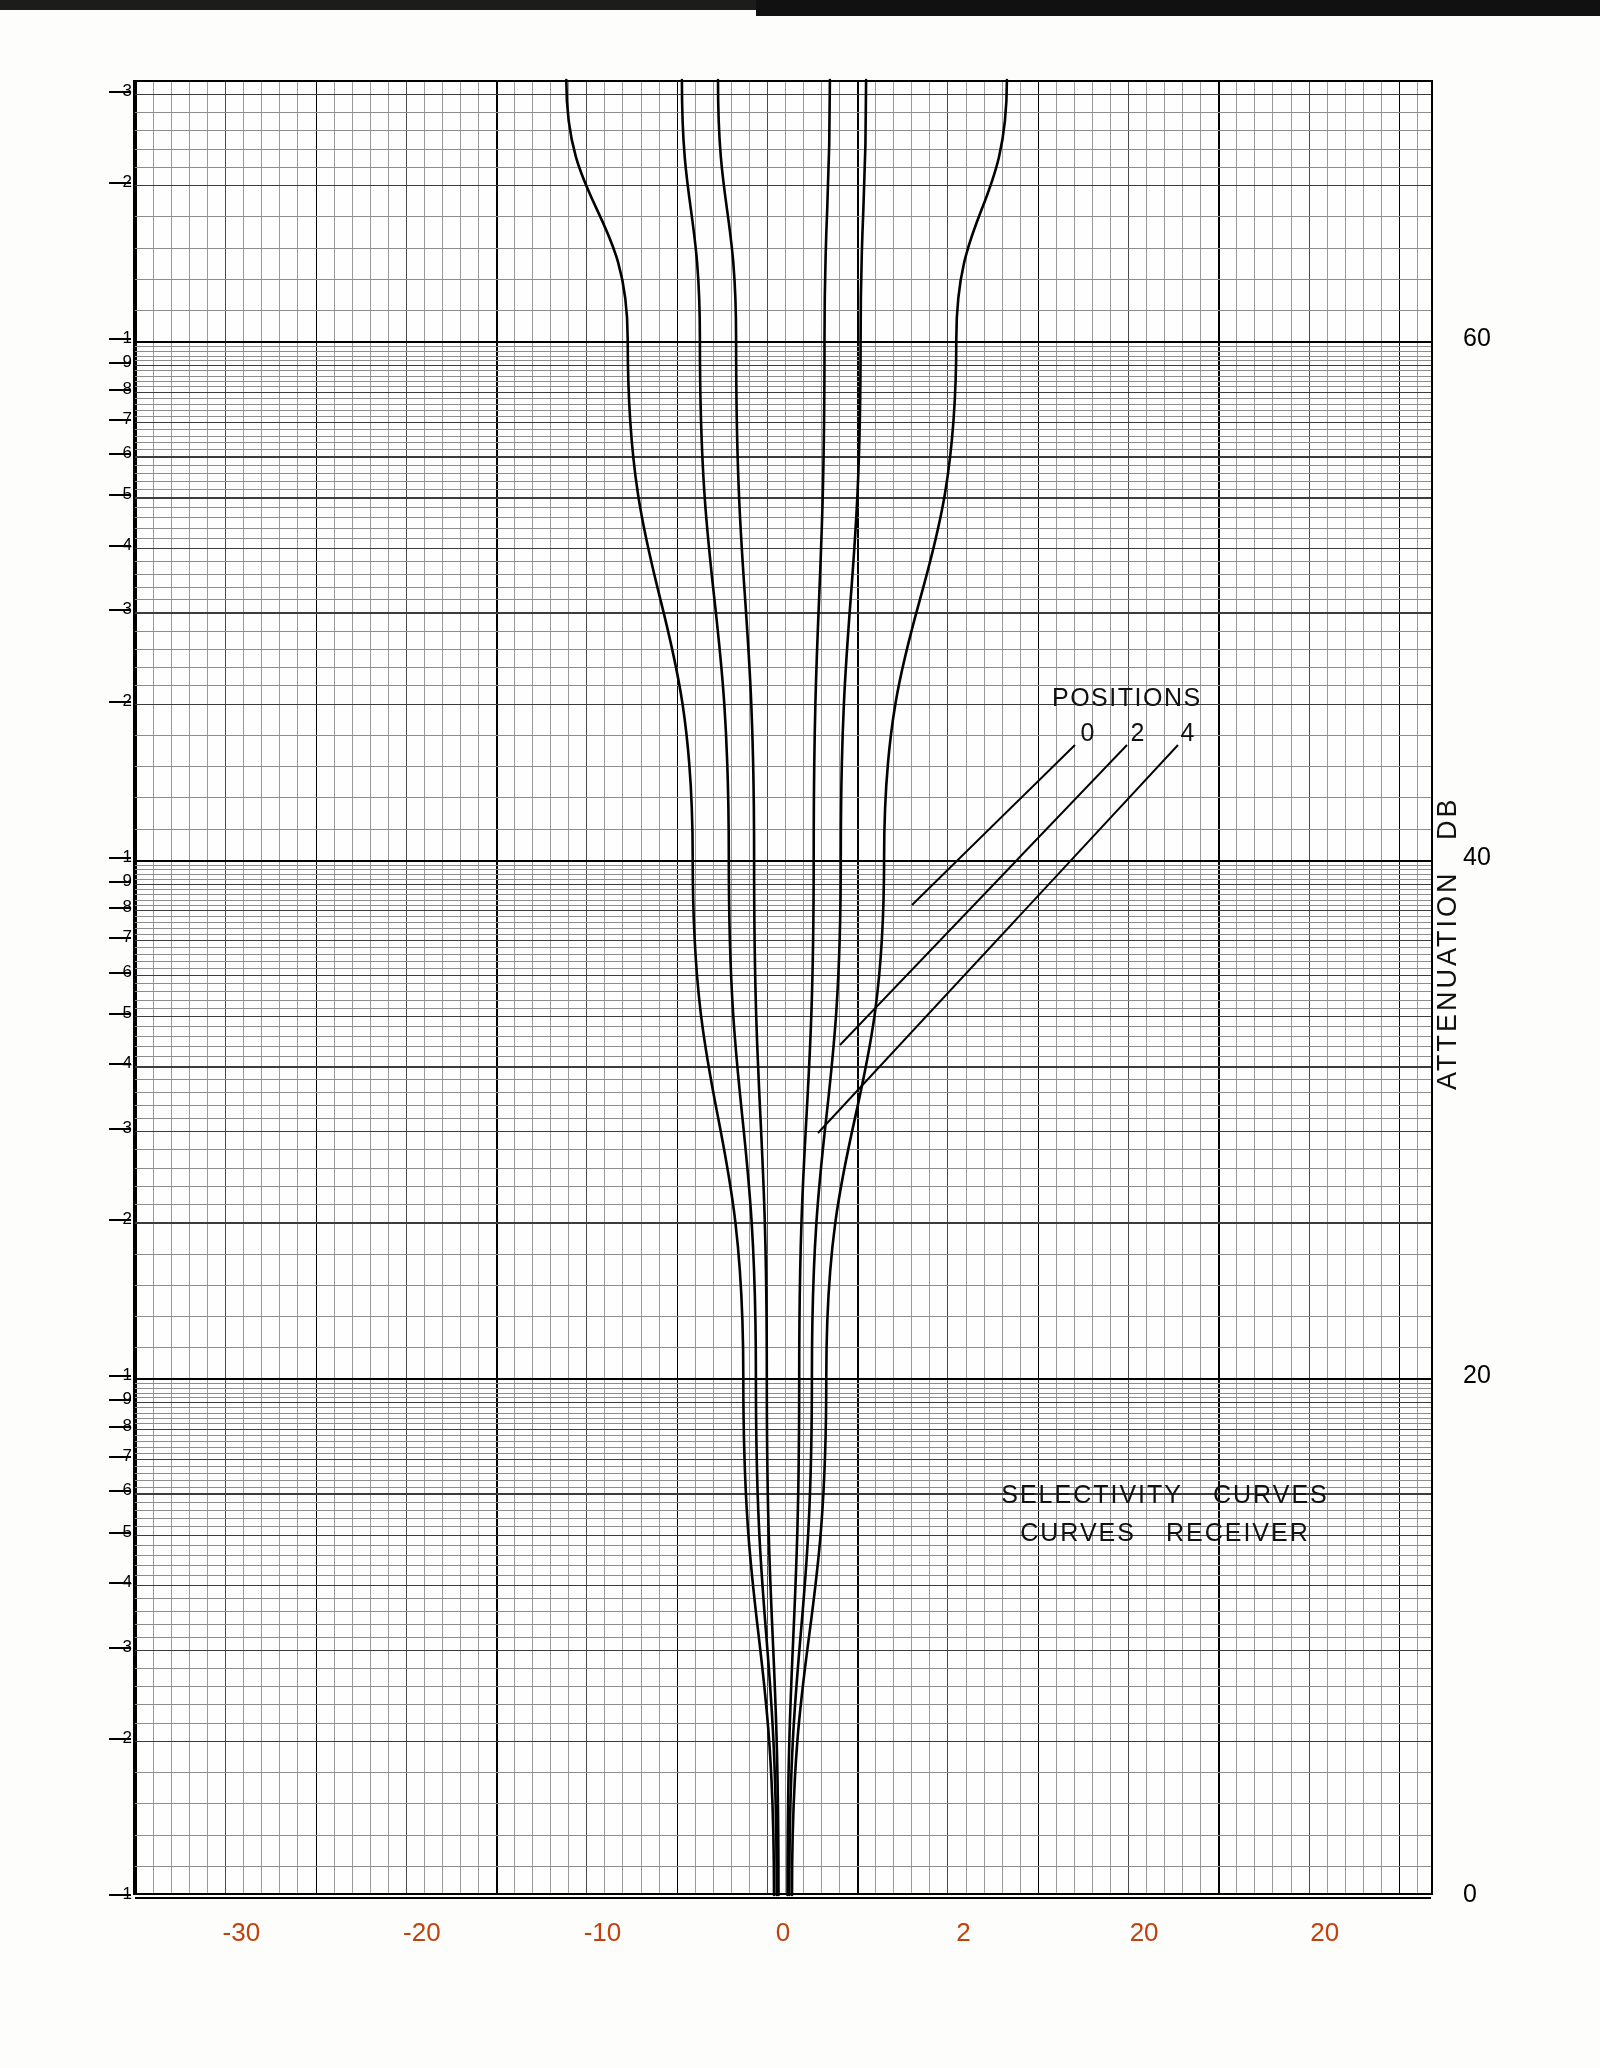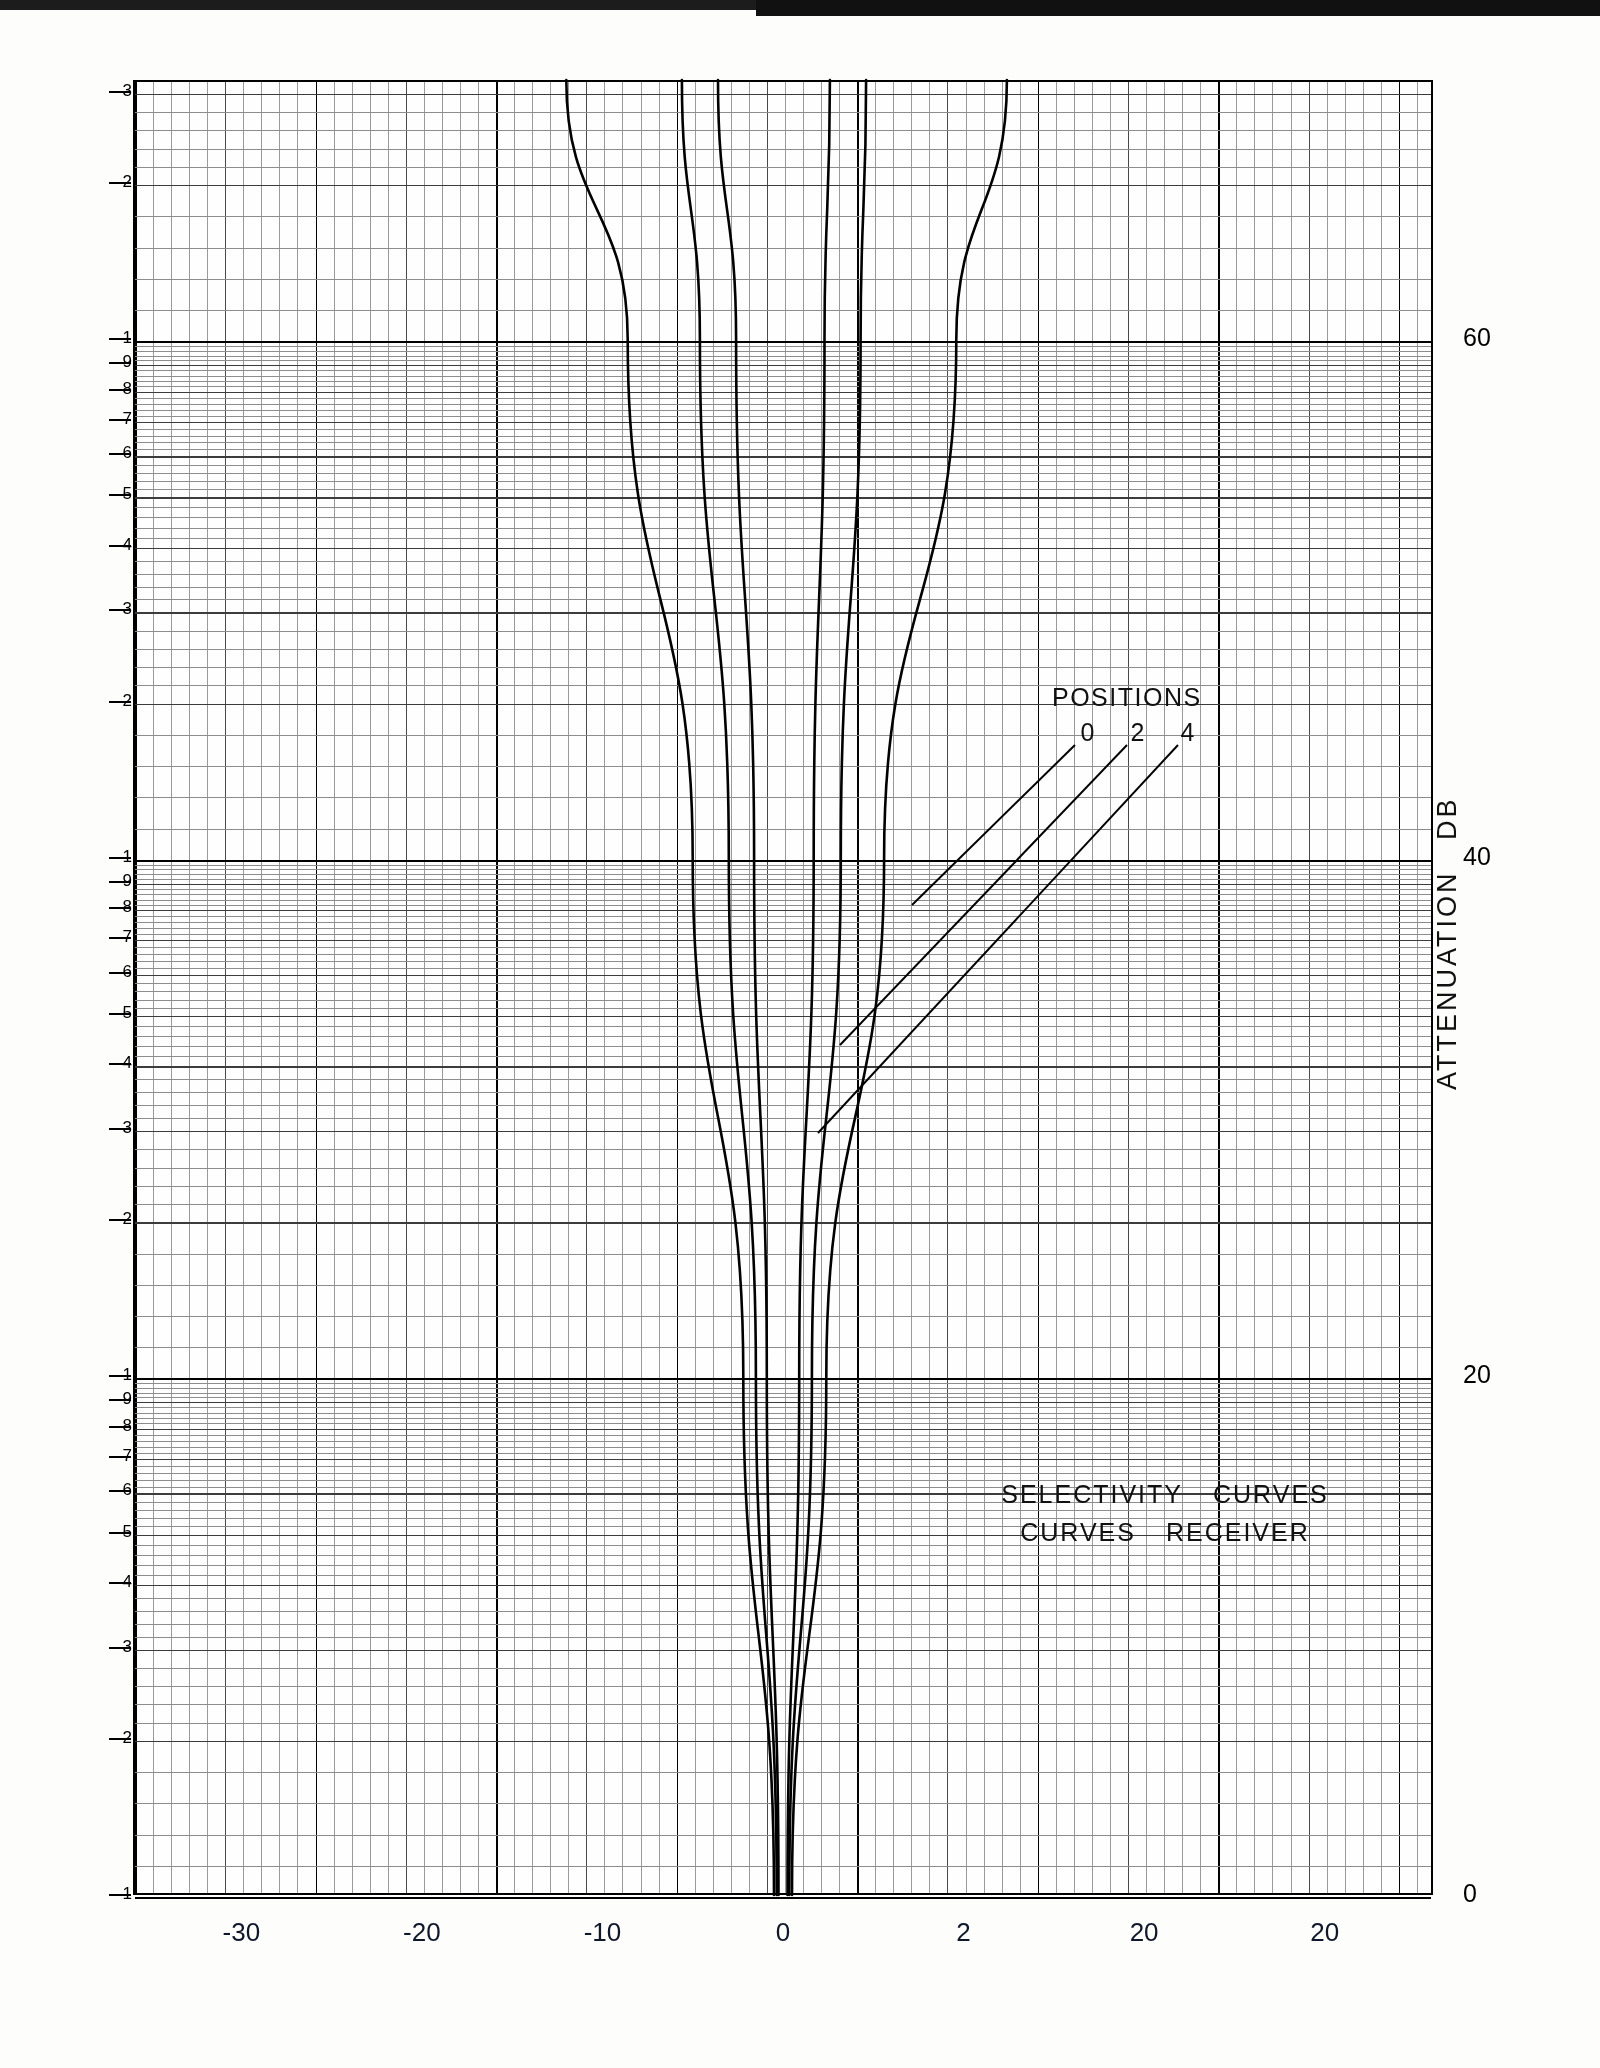--- a/index.html
+++ b/index.html
@@ -115,21 +115,21 @@
   }
   .ylab-right {
     position: absolute;
     font-size: 25px;
     color: #000;
     font-family: "Liberation Sans", sans-serif;
   }
   .xlab {
     position: absolute;
     font-size: 26px;
-    color: #0f172a;
+    color: #c2410c;
     text-align: center;
     width: 90px;
     font-family: "Liberation Sans", sans-serif;
   }
 
   #xaxis-title {
     position: absolute;
     top: 1975px;
     left: 0;
     width: 1600px;

